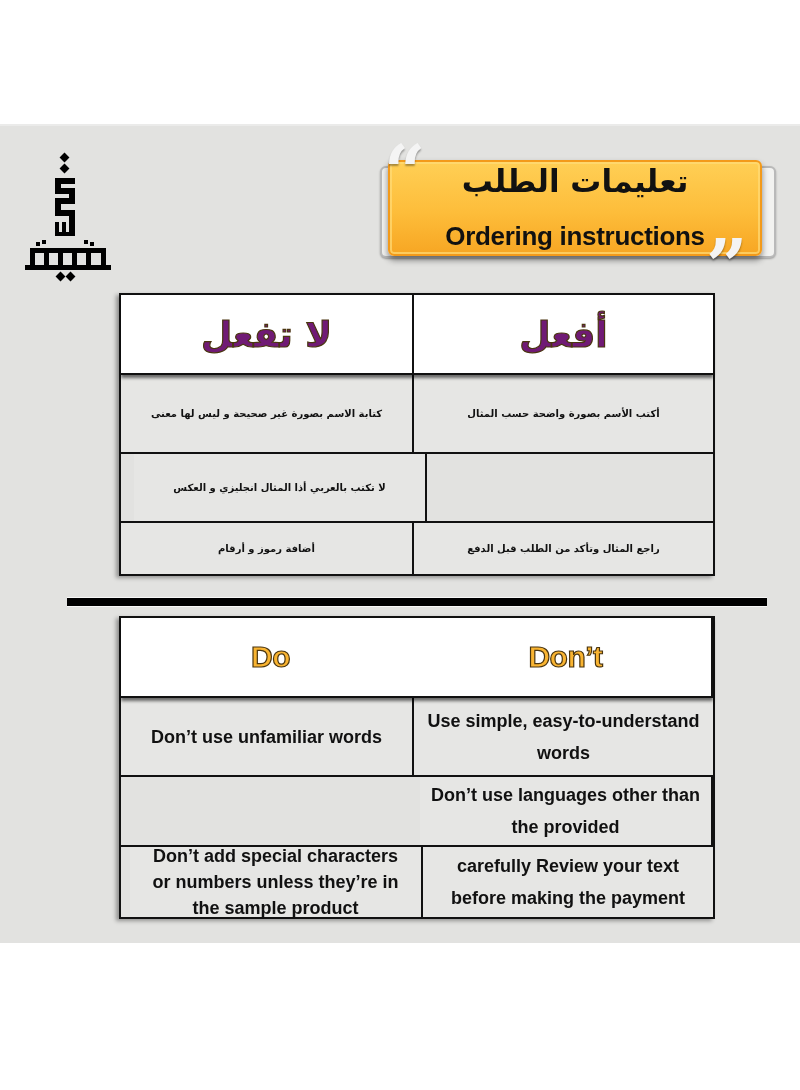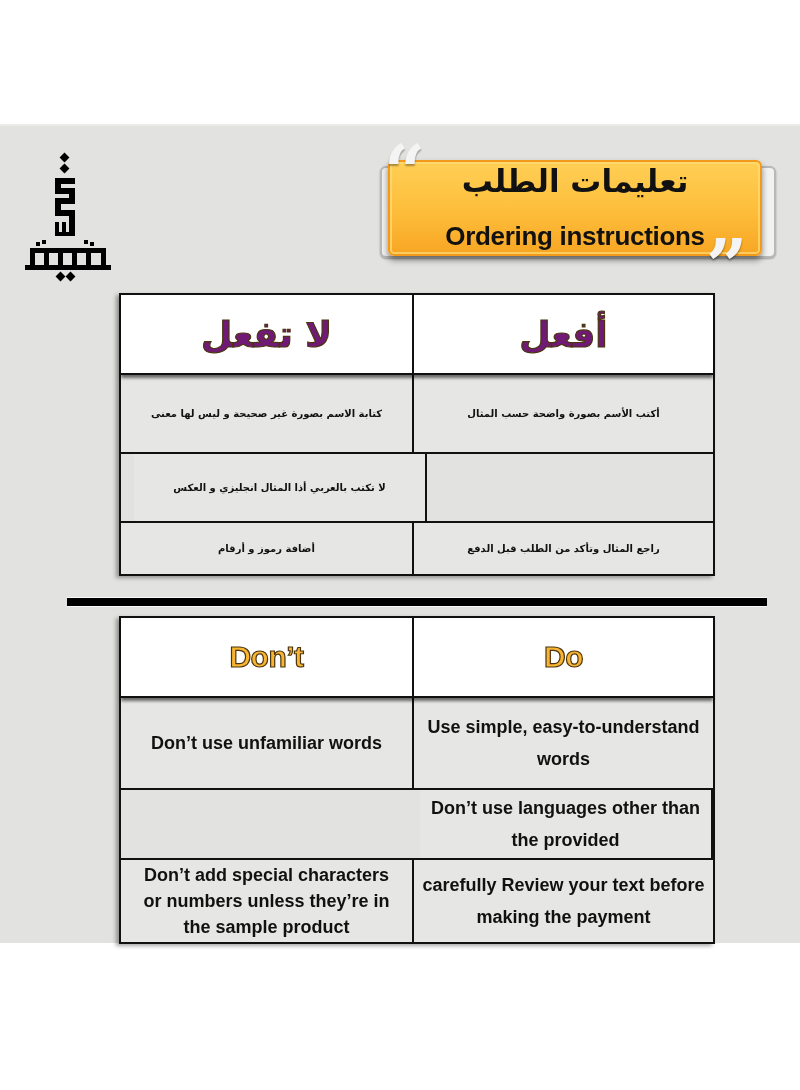--- a/index.html
+++ b/index.html
@@ -91,23 +91,23 @@
     #t1 .r2 { height: 69px; padding-left: 13px; }
     #t1 .r3 { height: 53px; }
 
     .divider {
       position: absolute; left: 67px; top: 598px; width: 700px; height: 8px;
       background: #000; box-shadow: 0 1px 0 #f7f7f7, 0 -1px 0 #f7f7f7;
     }
 
     #t2 { top: 616px; }
     #t2 .head { height: 80px; }
-    #t2 .r1 { height: 90px; }
+    #t2 .r1 { height: 77px; }
     #t2 .r2 { height: 70px; justify-content: flex-end; }
-    #t2 .r3 { height: 84px; }
+    #t2 .r3 { height: 72px; padding-left: 9px; }
   </style>
 </head>
 <body>
 
 <div class="panel"></div>
 
 <div class="logo">
   <svg width="92" height="135" viewBox="0 0 92 135">
     <g fill="#000">
       <rect x="39" y="2" width="7" height="7" transform="rotate(45 42.5 5.5)"></rect>
@@ -181,26 +181,26 @@
     <div class="cell right">
       <span class="txt-ar" style="padding:0 40px;">راجع المثال وتأكد من الطلب قبل الدفع</span>
     </div>
   </div>
 </div>
 
 <div class="divider"></div>
 
 <div class="tbl" id="t2">
   <div class="row head">
+    <div class="cell right">
+      <span class="head-en">Do</span>
+    </div>
     <div class="cell left">
       <span class="head-en">Don’t</span>
     </div>
-    <div class="cell right">
-      <span class="head-en">Do</span>
-    </div>
   </div>
   <div class="row r1">
     <div class="cell left">
       <span class="txt-en">Don’t use unfamiliar words</span>
     </div>
     <div class="cell right">
       <span class="txt-en">Use simple, easy-to-understand words</span>
     </div>
   </div>
   <div class="row r2">

